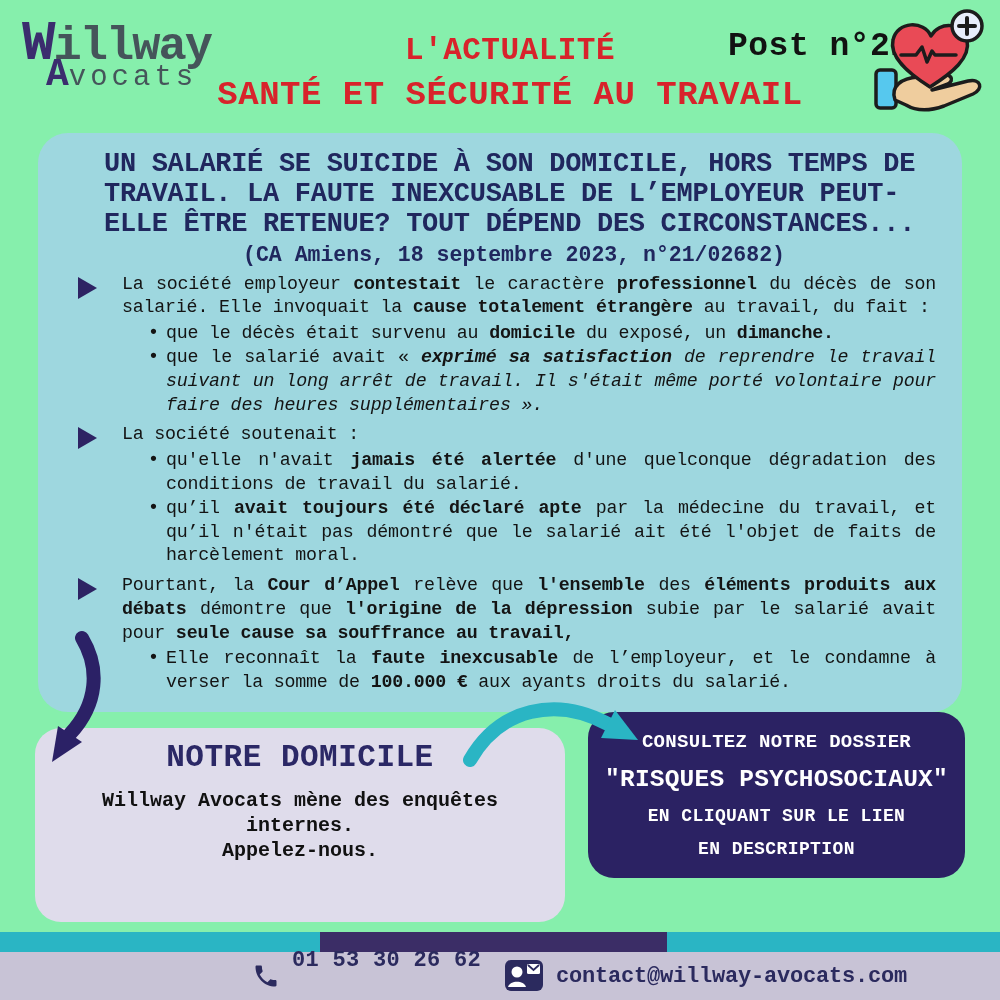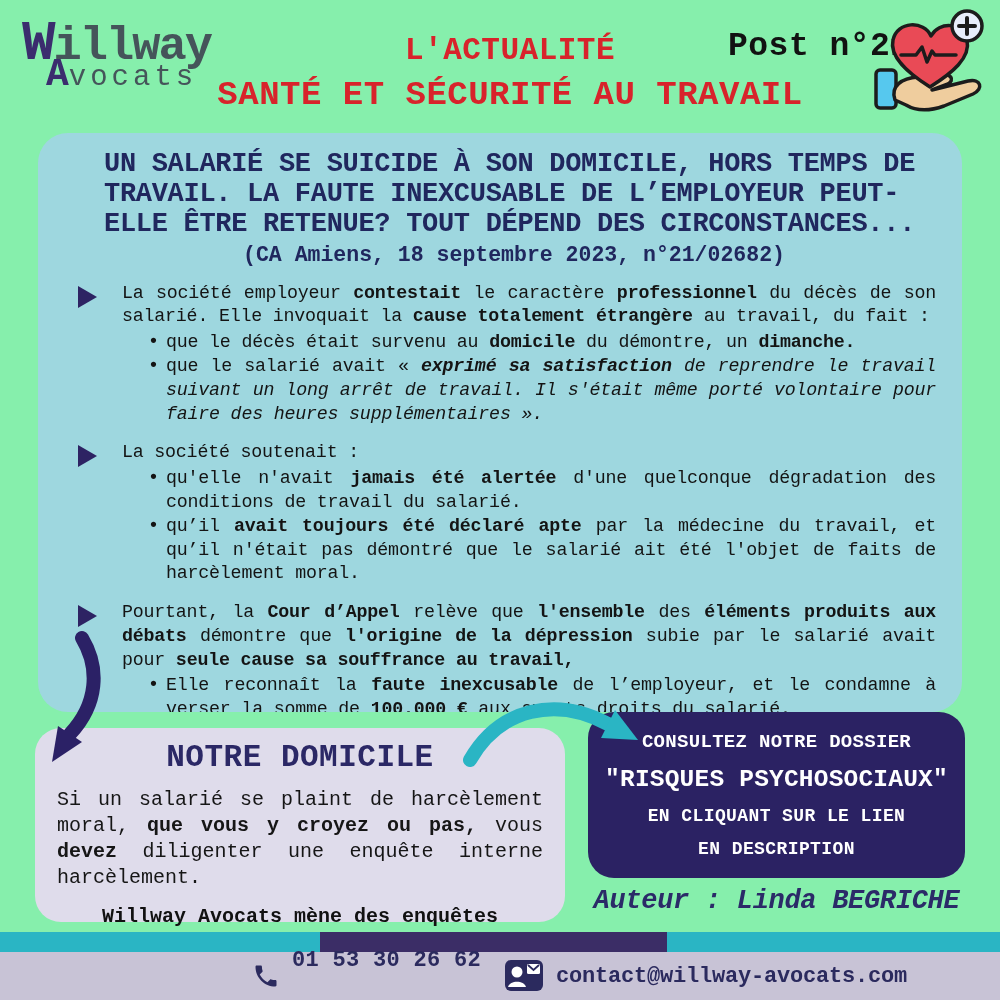--- a/index.html
+++ b/index.html
@@ -30,21 +30,21 @@
   .case-box {
     position:absolute; left:38px; top:133px; width:924px; height:579px;
     background:#9ed7df; border-radius:30px; padding:16px 26px 10px 54px; overflow:hidden;
   }
   .case-title {
     text-align:left; color:#20275e; font-weight:800; font-size:27px;
     line-height:1.12; letter-spacing:-0.3px; padding:0 12px;
   }
   .case-ref { text-align:center; color:#20275e; font-weight:800; font-size:21.5px; margin-top:3px; }
 
-  .section { position:relative; margin-top:15px; padding-left:30px; }
+  .section { position:relative; margin-top:6px; padding-left:30px; }
   .tri {
     position:absolute; left:-14px; top:4px; width:0; height:0;
     border-left:19px solid #2d2363; border-top:11px solid transparent; border-bottom:11px solid transparent;
   }
   .lead, .blist li {
     font-size:18.3px; line-height:1.3; color:#141414; text-align:justify; letter-spacing:-0.2px;
   }
   .blist { list-style:none; margin:2px 0 0 26px; }
   .blist li { position:relative; padding-left:18px; }
   .blist li::before { content:"\2022"; position:absolute; left:0; top:0; font-weight:700; }
@@ -119,21 +119,21 @@
   </svg>
 
   <div class="case-box">
     <div class="case-title">UN SALARIÉ SE SUICIDE À SON DOMICILE, HORS TEMPS DE TRAVAIL. LA FAUTE INEXCUSABLE DE L’EMPLOYEUR PEUT-ELLE ÊTRE RETENUE? TOUT DÉPEND DES CIRCONSTANCES...</div>
     <div class="case-ref">(CA Amiens, 18 septembre 2023, n°21/02682)</div>
 
     <div class="section">
       <span class="tri"></span>
       <p class="lead"><span>La société employeur </span><span style="font-weight: 700;">contestait</span><span> le caractère </span><span style="font-weight: 700;">professionnel</span><span> du décès de son salarié. Elle invoquait la </span><span style="font-weight: 700;">cause totalement étrangère</span><span> au travail, du fait :</span></p>
       <ul class="blist">
-        <li><span>que le décès était survenu au </span><span style="font-weight: 700;">domicile</span><span> du démontre, un </span><span style="font-weight: 700;">dimanche.</span></li>
+        <li><span>que le décès était survenu au </span><span style="font-weight: 700;">domicile</span><span> du exposé, un </span><span style="font-weight: 700;">dimanche.</span></li>
         <li><span>que le salarié avait « </span><span style="font-weight: 700; font-style: italic;">exprimé sa satisfaction</span><span style="font-style: italic;"> de reprendre le travail suivant un long arrêt de travail. Il s'était même porté volontaire pour faire des heures supplémentaires ».</span></li>
       </ul>
     </div>
 
     <div class="section">
       <span class="tri"></span>
       <p class="lead"><span>La société soutenait :</span></p>
       <ul class="blist">
         <li><span>qu'elle n'avait </span><span style="font-weight: 700;">jamais été alertée</span><span> d'une quelconque dégradation des conditions de travail du salarié.</span></li>
         <li><span>qu’il </span><span style="font-weight: 700;">avait toujours été déclaré apte</span><span> par la médecine du travail, et qu’il n'était pas démontré que le salarié ait été l'objet de faits de harcèlement moral.</span></li>
@@ -154,35 +154,33 @@
     <polygon points="18,132 48,112 24,96" fill="#2b2166"></polygon>
   </svg>
 
   <svg class="teal-arrow" viewBox="0 0 195 90">
     <path d="M12 70 C42 18 98 6 150 34" fill="none" stroke="#2ab5c4" stroke-width="14" stroke-linecap="round"></path>
     <polygon points="180,50 157,20 143,48" fill="#2ab5c4"></polygon>
   </svg>
 
   <div class="advice-box">
     <div class="advice-title">NOTRE DOMICILE</div>
-    <p class="advice-body"><span>Si un salarié se plaint de harcèlement moral, </span><span style="font-weight: 700;">que vous y croyez ou pas,</span><span> vous </span><span style="font-weight: 700;">devez</span><span> diligenter une enquête interne harcèlement.</span></p>
     <div class="advice-foot">
       <div>Willway Avocats mène des enquêtes internes.</div>
       <div>Appelez-nous.</div>
     </div>
   </div>
 
   <div class="cta-box">
     <div class="cta-l1">CONSULTEZ NOTRE DOSSIER</div>
     <div class="cta-l2">"RISQUES PSYCHOSOCIAUX"</div>
     <div class="cta-l3">EN CLIQUANT SUR LE LIEN</div>
     <div class="cta-l4">EN DESCRIPTION</div>
   </div>
 
-  <div class="author">Auteur : Linda BEGRICHE</div>
 
   <div class="stripe s1"></div>
   <div class="stripe s2"></div>
   <div class="stripe s3"></div>
 
   <div class="footer-bar"></div>
 
   <svg class="phone-icon" viewBox="0 0 24 24">
     <path d="M6.62 10.79c1.44 2.83 3.76 5.14 6.59 6.59l2.2-2.2c.27-.27.67-.36 1.02-.24 1.12.37 2.33.57 3.57.57.55 0 1 .45 1 1V20c0 .55-.45 1-1 1-9.39 0-17-7.61-17-17 0-.55.45-1 1-1h3.5c.55 0 1 .45 1 1 0 1.25.2 2.45.57 3.57.11.35.03.74-.25 1.02l-2.2 2.2z" fill="#2b2a5e"></path>
   </svg>

